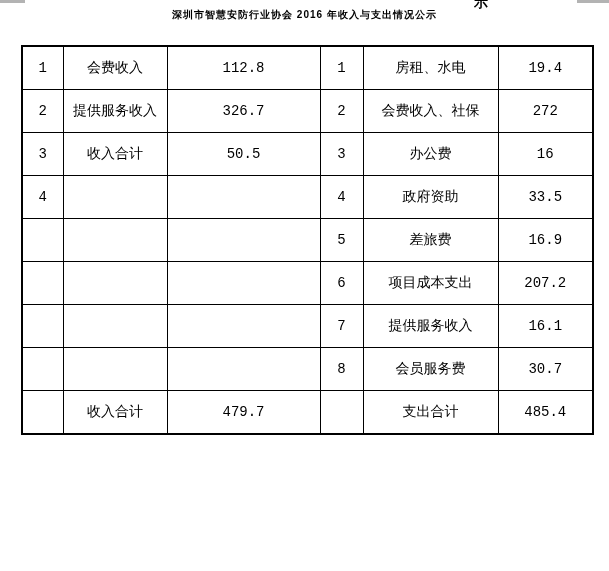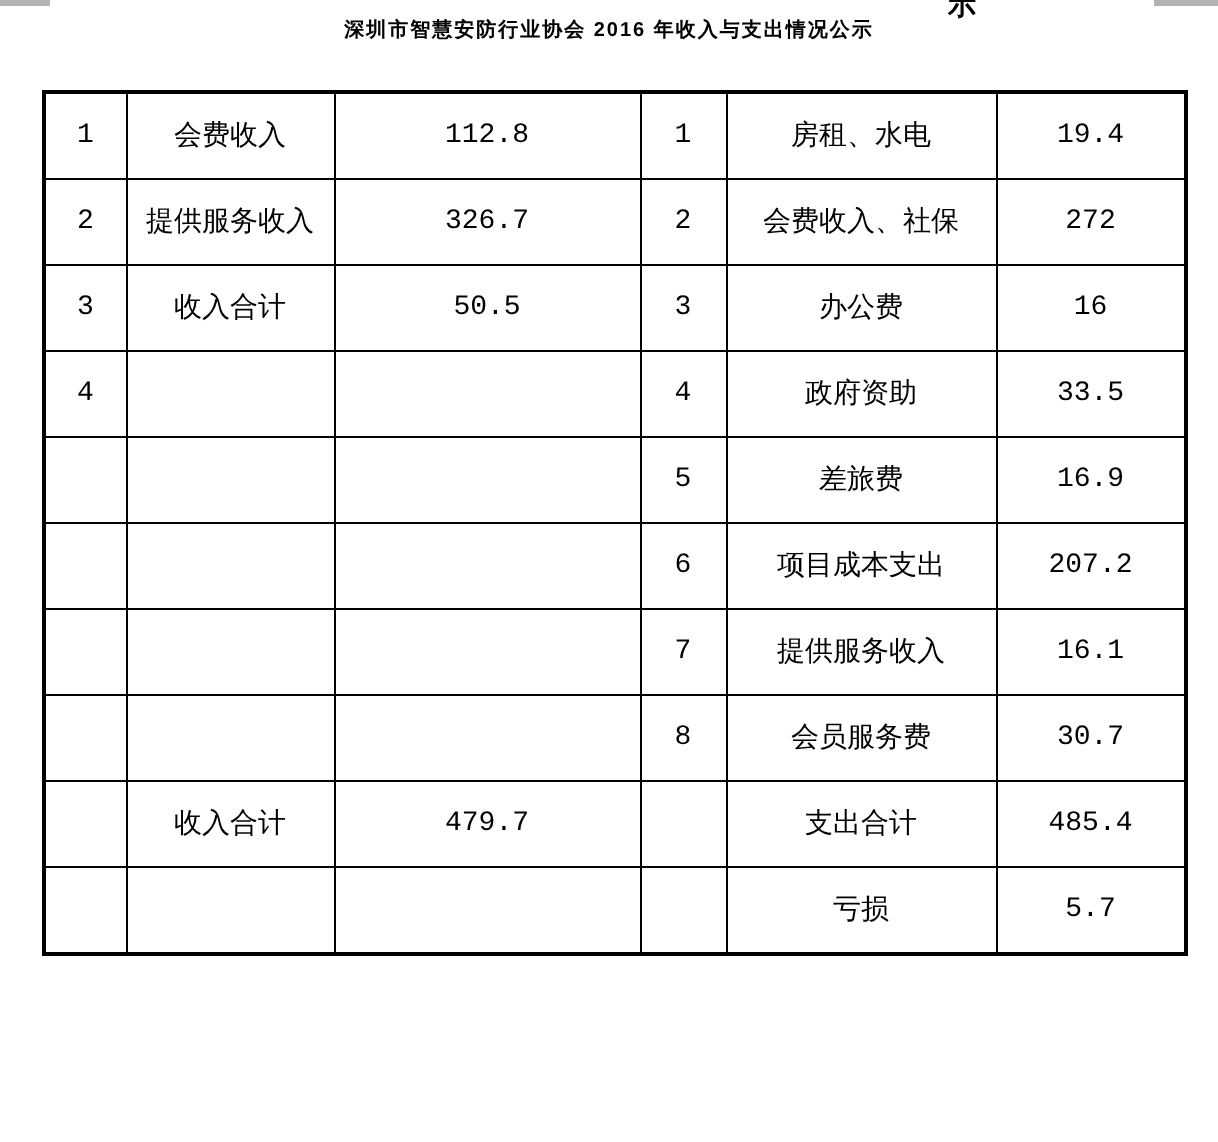--- a/index.html
+++ b/index.html
@@ -160,23 +160,15 @@
       <td class="num">30.7</td>
     </tr>
     <tr class="body">
       <td class="num"></td>
       <td>收入合计</td>
       <td class="num">479.7</td>
       <td class="num"></td>
       <td>支出合计</td>
       <td class="num">485.4</td>
     </tr>
-    <tr class="body">
-      <td class="num"></td>
-      <td></td>
-      <td class="num"></td>
-      <td class="num"></td>
-      <td>亏损</td>
-      <td class="num">5.7</td>
-    </tr>
   </tbody>
     </table>
 </div>
 
 </body></html>

